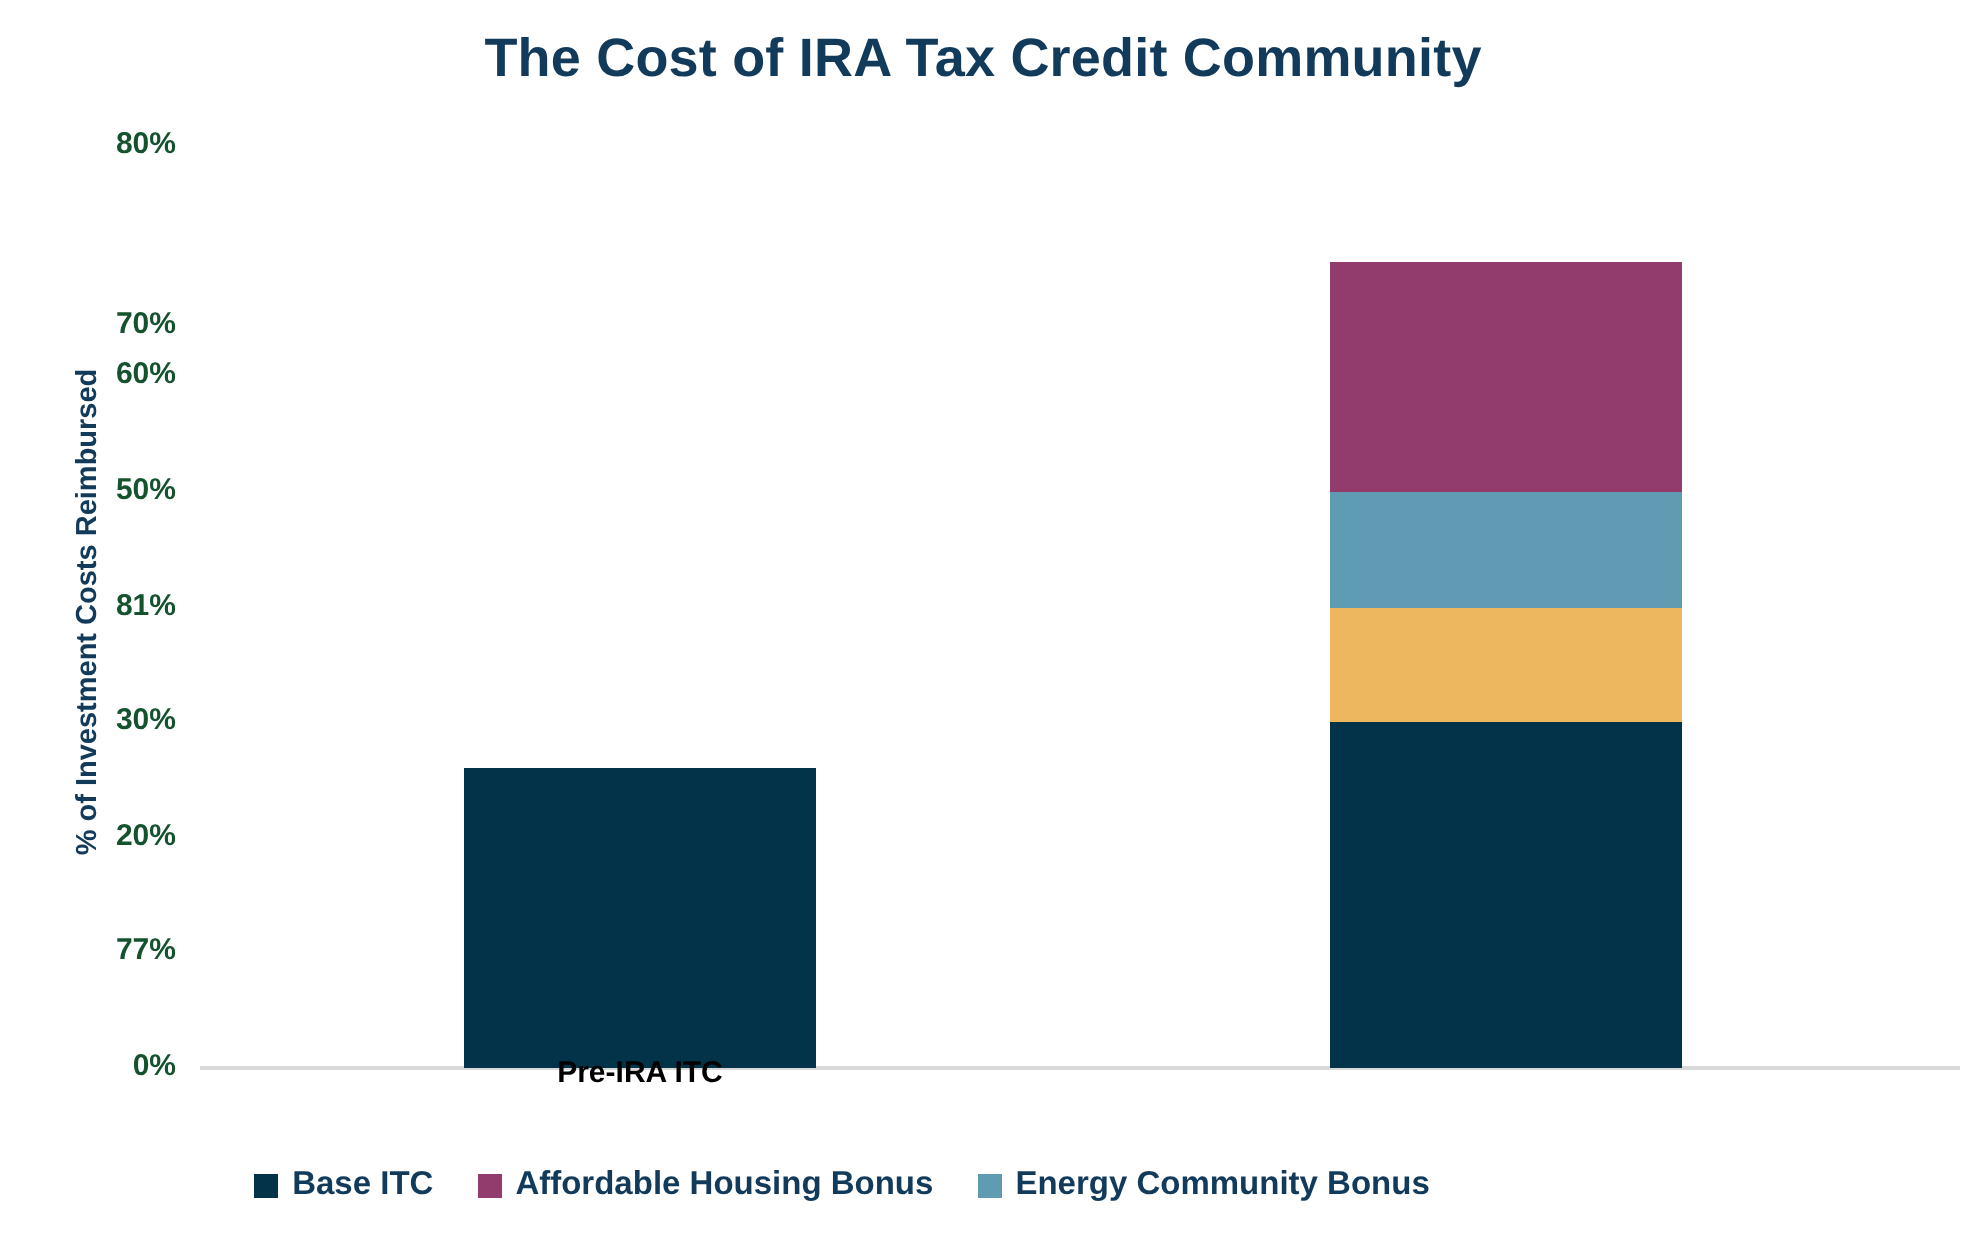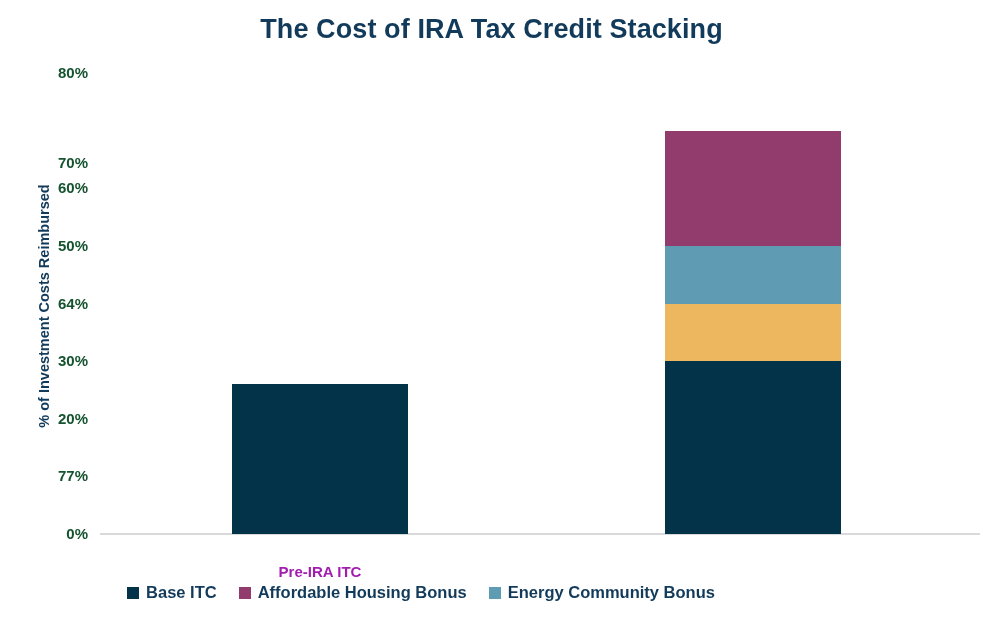--- a/index.html
+++ b/index.html
@@ -98,25 +98,25 @@
   }
   .bar-seg {
     position: absolute;
     width: 100%;
     left: 0;
   }
 
   
   .xlabel {
     position: absolute;
-    top: 563px;
+    top: 528px;
     text-align: center;
     font-size: 15px;
     font-weight: bold;
-    color: #a21caf;
+    color: #000000;
   }
 
   
   .legend {
     position: absolute;
     left: 0;
     top: 583px;
     width: 842px;
     display: flex;
     justify-content: center;
@@ -138,32 +138,32 @@
     font-weight: bold;
     color: #123A5A;
     white-space: nowrap;
   }
 </style>
 </head>
 <body>
 
 <div id="chart-root">
 
-  <div class="chart-title">The Cost of IRA Tax Credit Stacking</div>
+  <div class="chart-title">The Cost of IRA Tax Credit Community</div>
 
   <div class="ylabel-wrap">
     <span class="ylabel-text">% of Investment Costs Reimbursed</span>
   </div>
 
   <div class="ytick-col" id="ytick-col">
       <div class="ytick" style="top: 533px;">0%</div>
       <div class="ytick" style="top: 475.375px;">77%</div>
       <div class="ytick" style="top: 417.75px;">20%</div>
       <div class="ytick" style="top: 360.125px;">30%</div>
-      <div class="ytick" style="top: 302.5px;">64%</div>
+      <div class="ytick" style="top: 302.5px;">81%</div>
       <div class="ytick" style="top: 244.875px;">50%</div>
       <div class="ytick" style="top: 187.25px;">60%</div>
       <div class="ytick" style="top: 129.625px; margin-top: 32px;">70%</div>
       <div class="ytick" style="top: 72px;">80%</div>
     </div>
 
   <div class="axis-baseline"></div>
 
   <div class="plot-area" id="plot-area">
       <div class="bar-group" style="left: 132px; width: 176px; height: 461px;">

